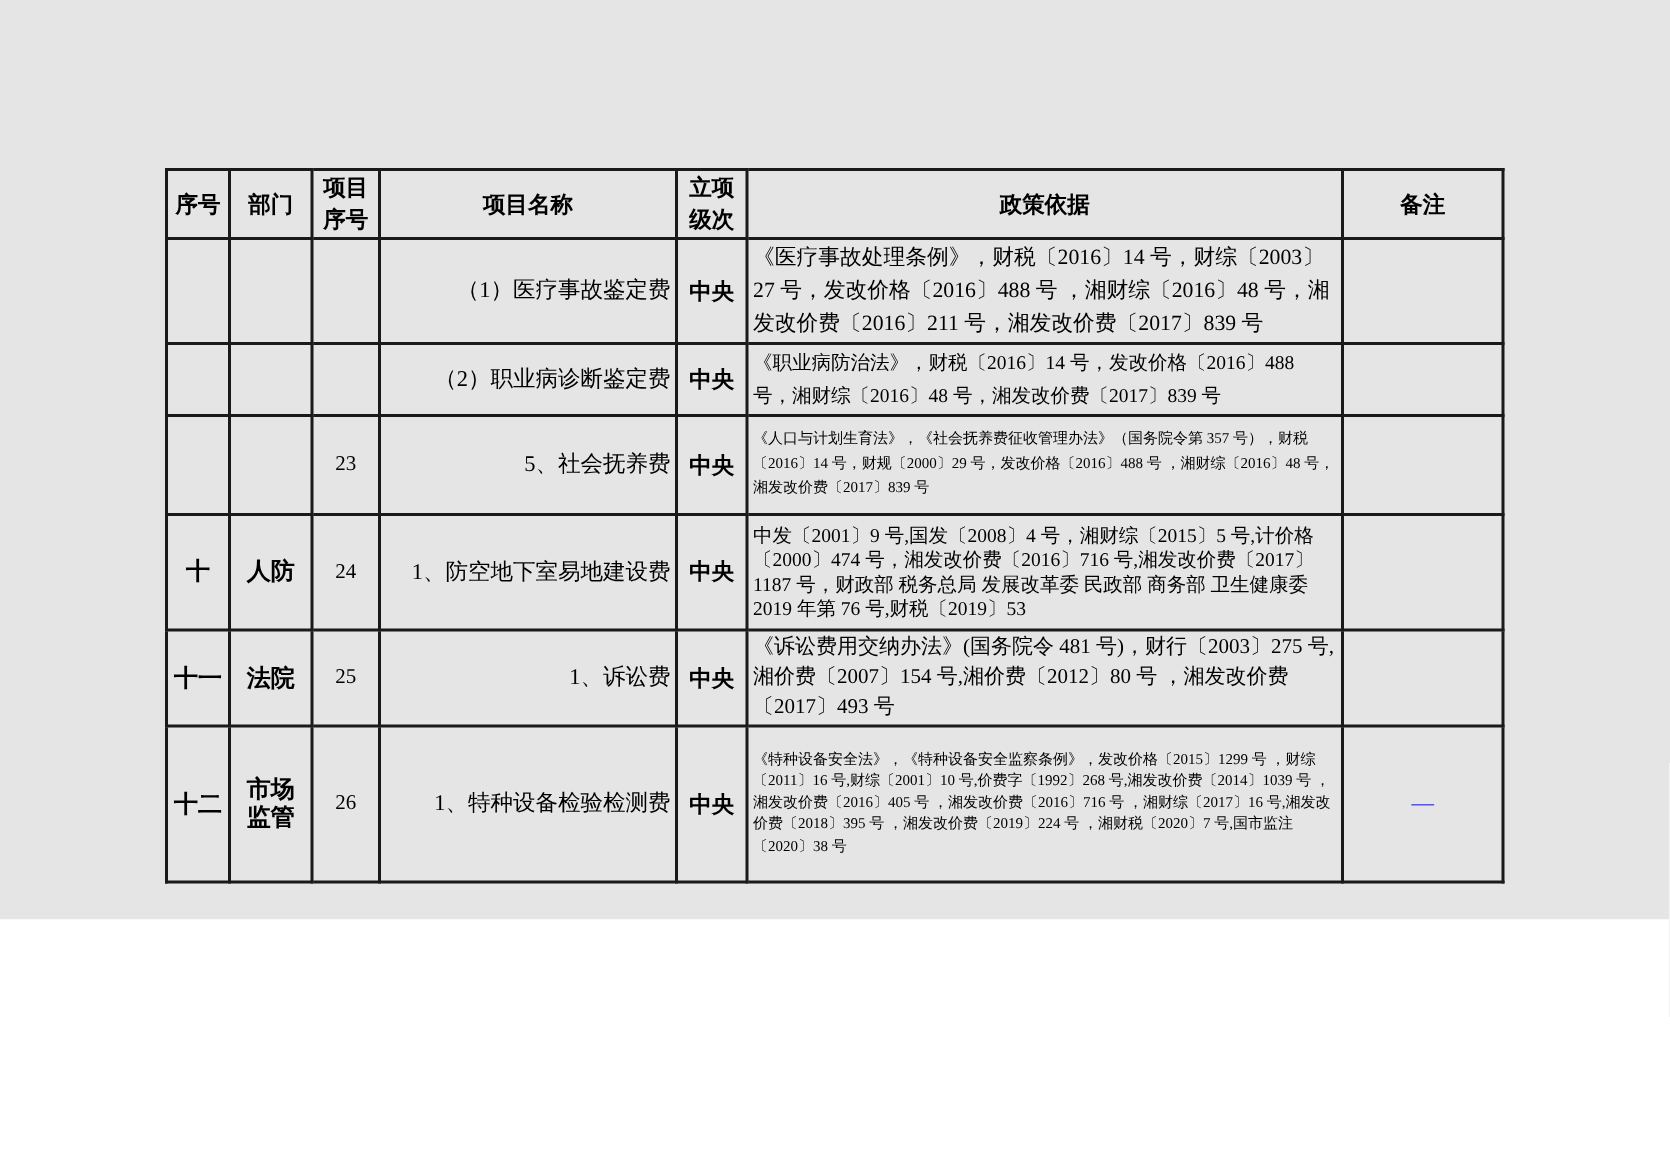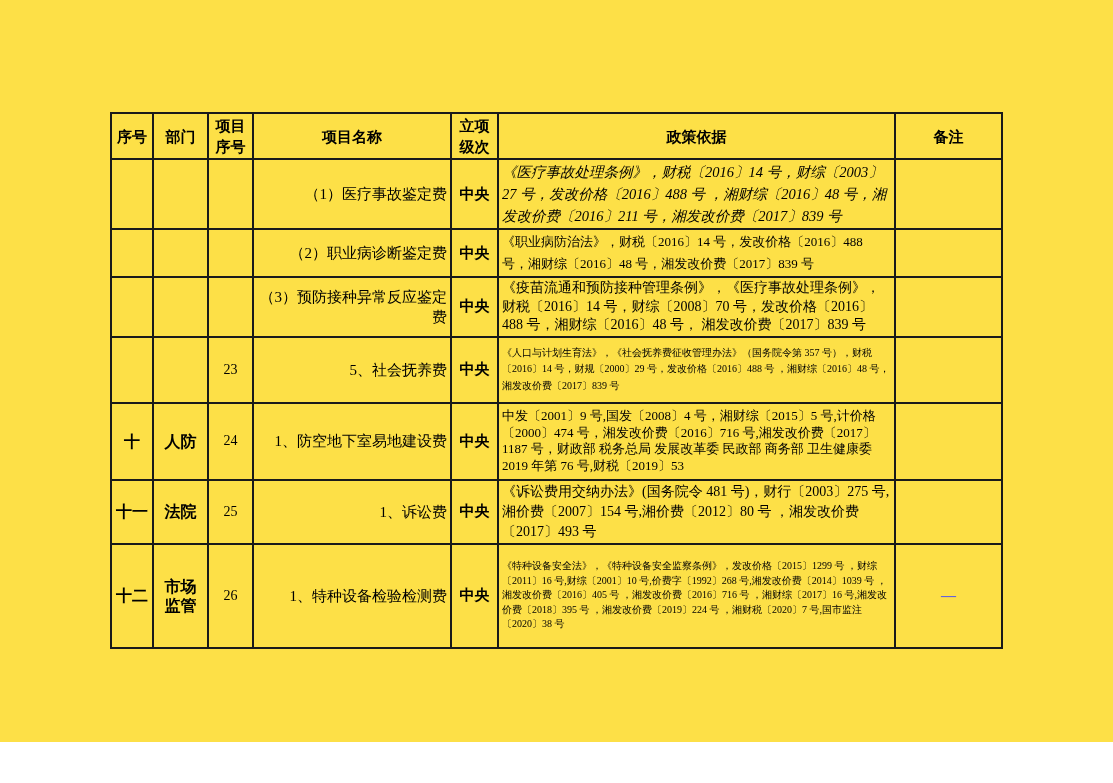--- a/index.html
+++ b/index.html
@@ -4,22 +4,22 @@
 <style>
   html, body {
     margin: 0;
     padding: 0;
     background: #ffffff;
     font-family: "Liberation Serif", serif;
   }
   .page {
     position: relative;
     width: 1113px;
-    height: 742px;
-    background: #fde047;
+    height: 613px;
+    background: #e5e5e5;
     overflow: hidden;
   }
   table.doc-table {
     position: absolute;
     left: 110px;
     top: 112px;
     width: 891px;
     border-collapse: collapse;
     table-layout: fixed;
     color: #000000;
@@ -85,21 +85,21 @@
     margin-top: 44px;
   }
   .c-policy {
     font-family: "Liberation Serif", serif;
     text-align: left;
     padding: 2px 3px 2px 6px;
     font-size: 14px;
     line-height: 21px;
     letter-spacing: 0px;
   }
-  .r1 .c-policy { font-size: 14.5px; line-height: 22px; font-style: italic; }
+  .r1 .c-policy { font-size: 14.5px; line-height: 22px; }
   .r2 .c-policy { font-size: 13px; line-height: 22px; }
   .r3 .c-policy { font-size: 14px;   line-height: 18.5px; }
   .r4 .c-policy { font-size: 10px; line-height: 16.5px; }
   .r5 .c-policy { font-size: 13px;   line-height: 16.5px; }
   .r6 .c-policy { font-size: 14px;   line-height: 20px; }
   .r7 .c-policy { font-size: 10px; line-height: 14.5px; }
   .c-remark {
     text-align: center;
     font-size: 15px;
   }
@@ -147,29 +147,20 @@
       </tr>
       <tr class="r2">
         <td class="c-xh"></td>
         <td class="c-bm"></td>
         <td class="c-pxh"></td>
         <td class="c-name">（2）职业病诊断鉴定费</td>
         <td class="c-lvl">中央</td>
         <td class="c-policy">《职业病防治法》，财税〔2016〕14 号，发改价格〔2016〕488 号，湘财综〔2016〕48 号，湘发改价费〔2017〕839 号</td>
         <td class="c-remark"></td>
       </tr>
-      <tr class="r3">
-        <td class="c-xh"></td>
-        <td class="c-bm"></td>
-        <td class="c-pxh"></td>
-        <td class="c-name">（3）预防接种异常反应鉴定费</td>
-        <td class="c-lvl">中央</td>
-        <td class="c-policy">《疫苗流通和预防接种管理条例》，《医疗事故处理条例》，财税〔2016〕14 号，财综〔2008〕70 号，发改价格〔2016〕488 号，湘财综〔2016〕48 号， 湘发改价费〔2017〕839 号</td>
-        <td class="c-remark"></td>
-      </tr>
       <tr class="r4">
         <td class="c-xh"></td>
         <td class="c-bm"></td>
         <td class="c-pxh">23</td>
         <td class="c-name">5、社会抚养费</td>
         <td class="c-lvl">中央</td>
         <td class="c-policy">《人口与计划生育法》，《社会抚养费征收管理办法》（国务院令第 357 号），财税〔2016〕14 号，财规〔2000〕29 号，发改价格〔2016〕488 号 ，湘财综〔2016〕48 号，湘发改价费〔2017〕839 号</td>
         <td class="c-remark"></td>
       </tr>
       <tr class="r5">

